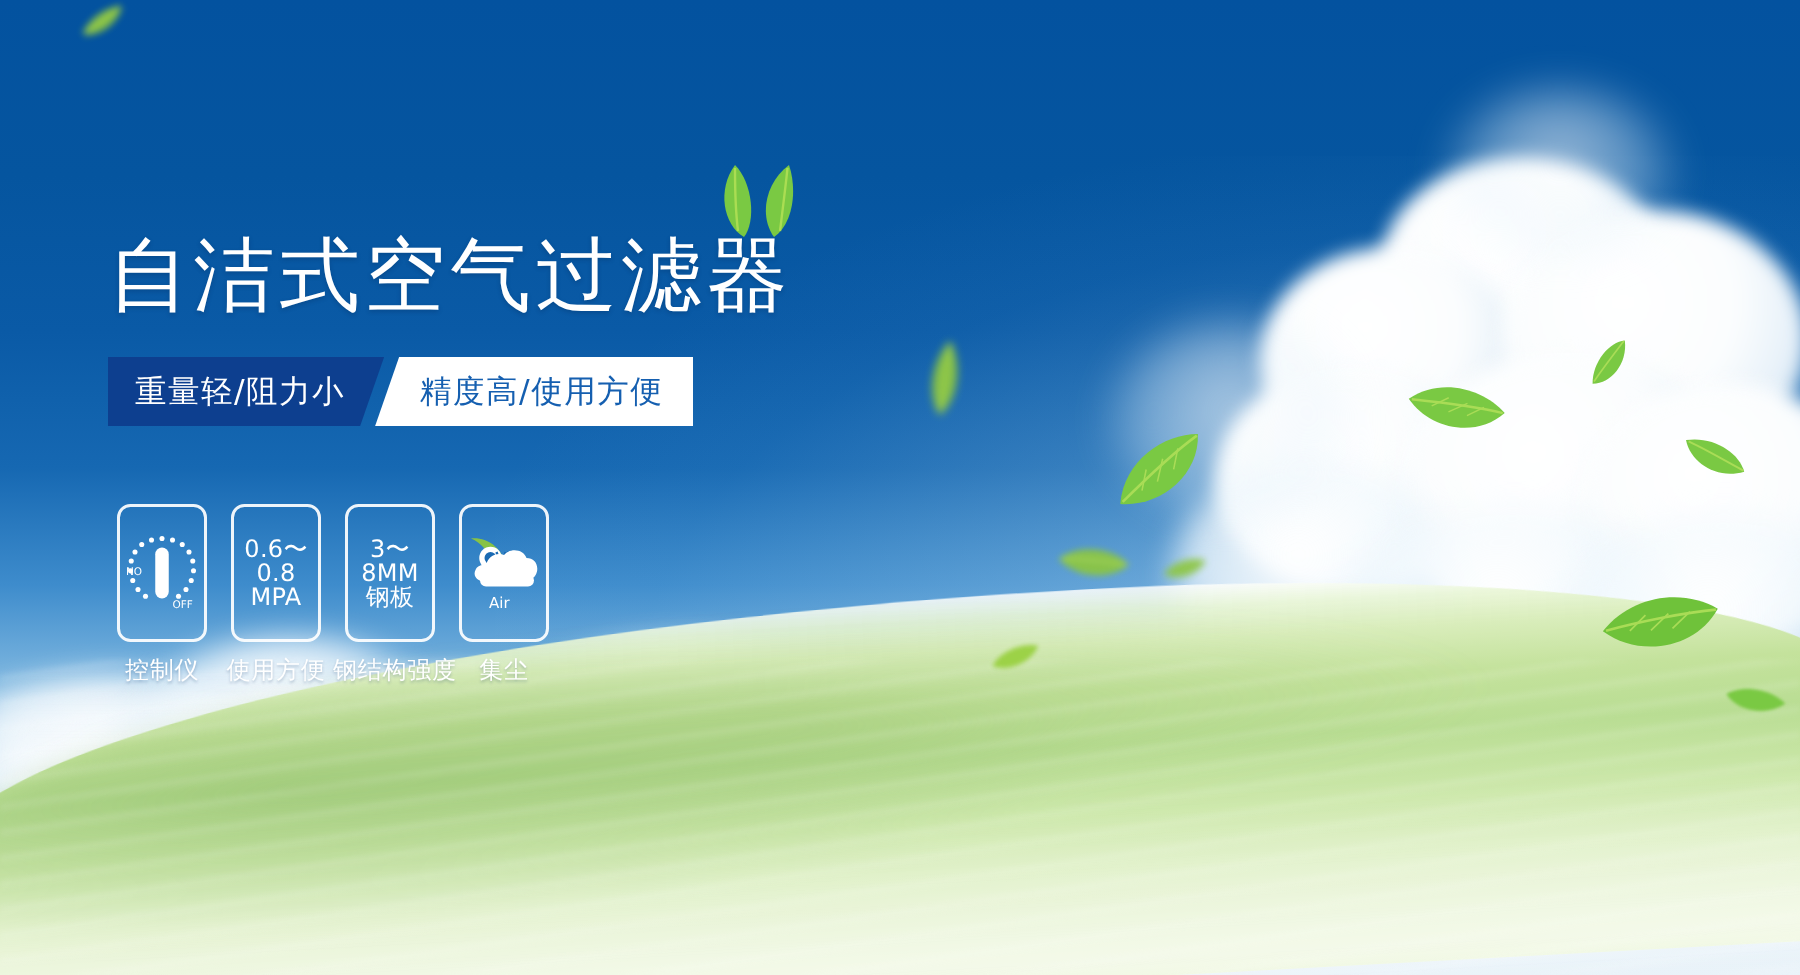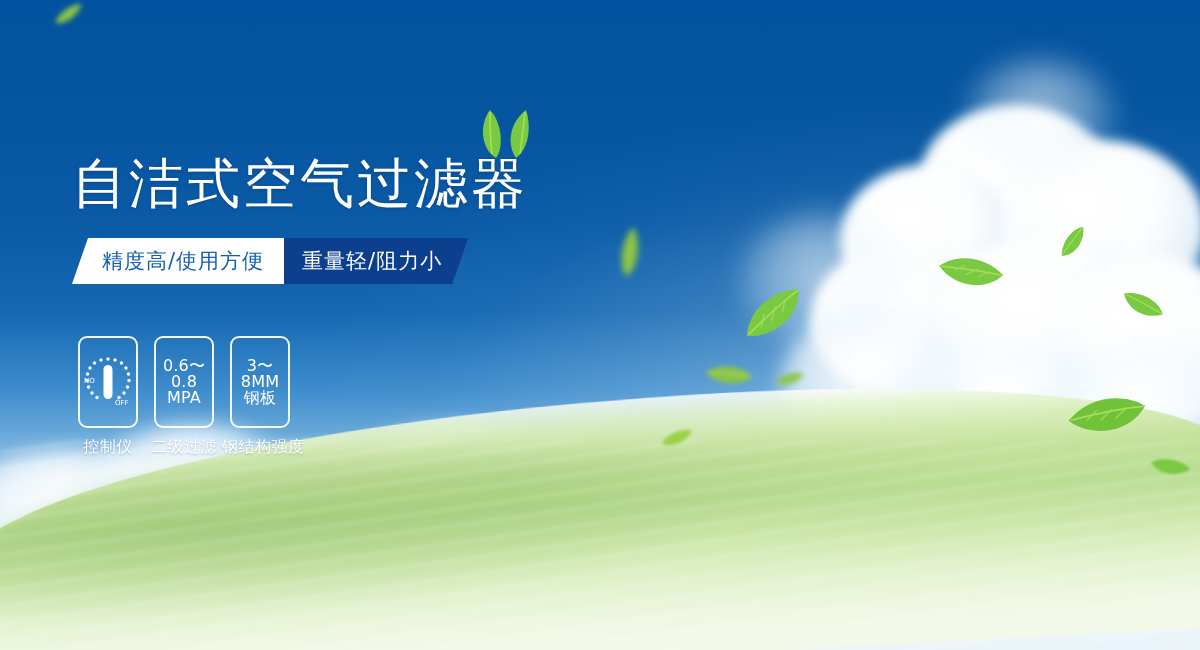--- a/index.html
+++ b/index.html
@@ -341,22 +341,22 @@
         <path d="M26 50 C12 42 8 18 20 2 C32 14 34 40 26 50 Z" fill="#7ac943"></path>
         <path d="M22 46 C20 30 20 14 20 4" stroke="#aadd52" stroke-width="1.6" fill="none"></path>
         <path d="M46 50 C36 36 40 14 56 2 C62 20 58 42 46 50 Z" fill="#7ac943"></path>
         <path d="M50 46 C52 30 54 14 55 4" stroke="#aadd52" stroke-width="1.6" fill="none"></path>
       </svg>
     </div>
 
     <div class="title">自洁式空气过滤器</div>
 
     <div class="badges">
+      <div class="badge badge-dark">重量轻/阻力小</div>
       <div class="badge badge-light">精度高/使用方便</div>
-      <div class="badge badge-dark">重量轻/阻力小</div>
     </div>
 
     <div class="features">
 
       <div class="feature">
         <div class="feature-box">
           <svg width="52" height="58" viewBox="0 0 52 58" aria-hidden="true">
             <g fill="#ffffff">
               <circle cx="26" cy="6" r="1.7"></circle>
               <circle cx="33" cy="7" r="1.7"></circle>
@@ -384,30 +384,46 @@
         <div class="feature-label">控制仪</div>
       </div>
 
       <div class="feature">
         <div class="feature-box">
           <div class="ftext">
             <div>0.6〜0.8</div>
             <div>MPA</div>
           </div>
         </div>
-        <div class="feature-label">二级过滤</div>
+        <div class="feature-label">使用方便</div>
       </div>
 
 
       <div class="feature">
         <div class="feature-box">
           <div class="ftext">
             <div>3〜8MM</div>
             <div>钢板</div>
           </div>
         </div>
         <div class="feature-label">钢结构强度</div>
       </div>
 
+      <div class="feature">
+        <div class="feature-box">
+          <svg width="50" height="54" viewBox="0 0 50 54" aria-hidden="true">
+            <path d="M3 4 C14 3 22 10 25 18 L17 20 C14 12 10 7 3 4 Z" fill="#8cc63f" opacity="0.95"></path>
+            <g fill="#ffffff">
+              <circle cx="16" cy="17" r="7.5"></circle>
+              <circle cx="16" cy="17" r="4" fill="#1a6ab3"></circle>
+              <path d="M22 20 l6 -7 M26 13 l-1 6 M20 13 l2 6" stroke="#1a6ab3" stroke-width="1.6" fill="none"></path>
+              <path d="M14 33 C7 33 4 29 6 25 C7 22 11 21 13 22 C14 16 20 13 25 15 C29 10 38 11 40 17 C45 17 48 21 47 26 C46 31 41 33 36 33 Z"></path>
+              <rect x="9" y="28" width="36" height="8" rx="4"></rect>
+            </g>
+            <text x="15" y="50" font-family="DejaVu Sans, sans-serif" font-size="10" fill="#ffffff">Air</text>
+          </svg>
+        </div>
+        <div class="feature-label">集尘</div>
+      </div>
 
     </div>
   </div>
 </div>
 
 </body></html>

